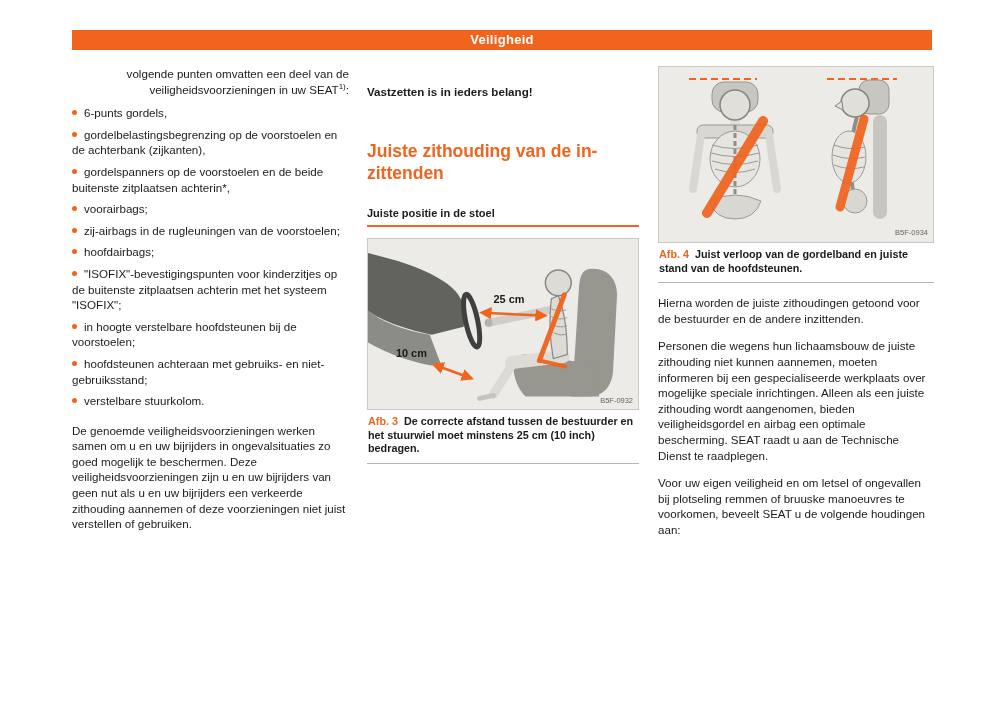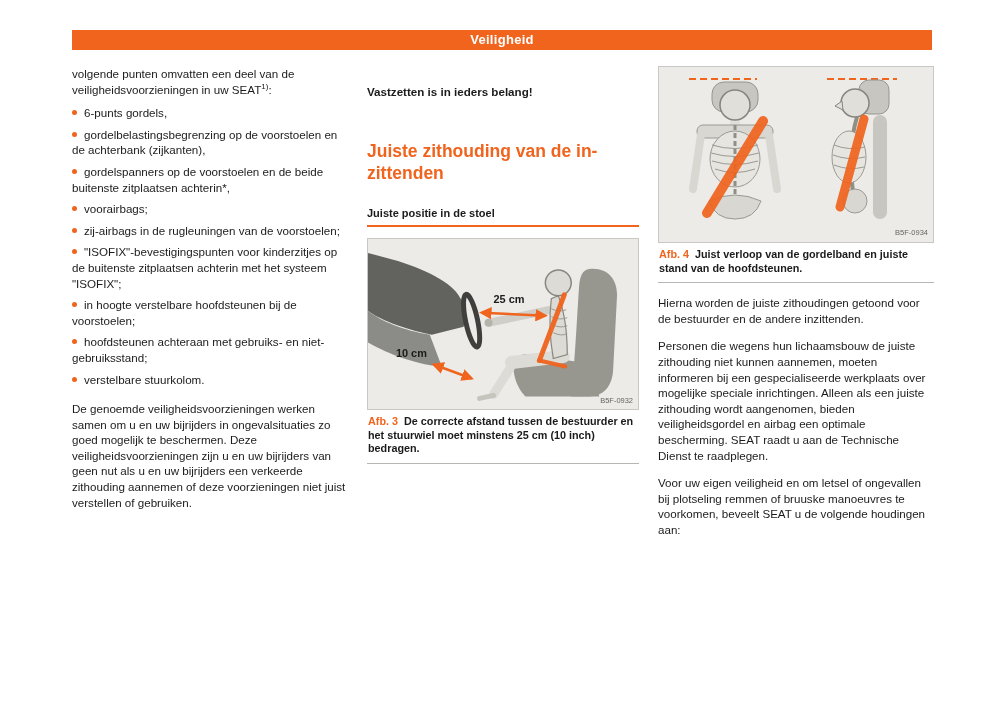--- a/index.html
+++ b/index.html
@@ -13,21 +13,21 @@
     background:#F0641E; text-align:center;
   }
   .header-bar .chapter {
     color:#ffffff; font-weight:bold; font-size:13px; line-height:20px; letter-spacing:.3px;
   }
   .col { position:absolute; top:66px; font-size:11.6px; line-height:15.6px; }
   .col-left  { left:72px;  width:277px; }
   .col-mid   { left:367px; width:272px; }
   .col-right { left:658px; width:276px; }
   .body { margin:0 0 11px 0; }
-  .intro { margin-bottom:8px; }
+  .intro { margin-bottom:8px;text-align:right; }
   sup.fn { font-size:8px; line-height:0; vertical-align:super; }
   ul.bullets { list-style:none; margin:6px 0 14px 0; padding:0; }
   ul.bullets li { margin:0 0 6px 0; }
   .dot {
     display:inline-block; width:5px; height:5px; border-radius:50%;
     background:#F0641E; margin-right:7px; vertical-align:2px;
   }
   .bold-note { font-weight:bold; margin:18px 0 40px 0; }
   .section-heading {
     color:#F0641E; font-size:17.5px; line-height:22px; font-weight:bold;
@@ -66,20 +66,21 @@
   <div class="col col-left">
     <p class="body intro"><span>volgende punten omvatten een deel van de veiligheidsvoorzieningen in uw SEAT</span><sup class="fn">1)</sup><span>:</span></p>
 
     <ul class="bullets">
 
     <li><span class="dot"></span><span>6-punts gordels,</span></li>
         <li><span class="dot"></span><span>gordelbelastingsbegrenzing op de voorstoelen en de achterbank (zijkanten),</span></li>
         <li><span class="dot"></span><span>gordelspanners op de voorstoelen en de beide buitenste zitplaatsen achterin*,</span></li>
         <li><span class="dot"></span><span>voorairbags;</span></li>
         <li><span class="dot"></span><span>zij-airbags in de rugleuningen van de voorstoelen;</span></li>
+        <li><span class="dot"></span><span>hoofdairbags;</span></li>
         <li><span class="dot"></span><span>"ISOFIX"-bevestigingspunten voor kinderzitjes op de buitenste zitplaatsen achterin met het systeem "ISOFIX";</span></li>
         <li><span class="dot"></span><span>in hoogte verstelbare hoofdsteunen bij de voorstoelen;</span></li>
         <li><span class="dot"></span><span>hoofdsteunen achteraan met gebruiks- en niet-gebruiksstand;</span></li>
         <li><span class="dot"></span><span>verstelbare stuurkolom.</span></li>
       </ul>
 
     <p class="body">De genoemde veiligheidsvoorzieningen werken samen om u en uw bijrijders in ongevalsituaties zo goed mogelijk te beschermen. Deze veiligheidsvoorzieningen zijn u en uw bijrijders van geen nut als u en uw bijrijders een verkeerde zithouding aannemen of deze voorzieningen niet juist verstellen of gebruiken.</p>
   </div>
 
   <div class="col col-mid">

